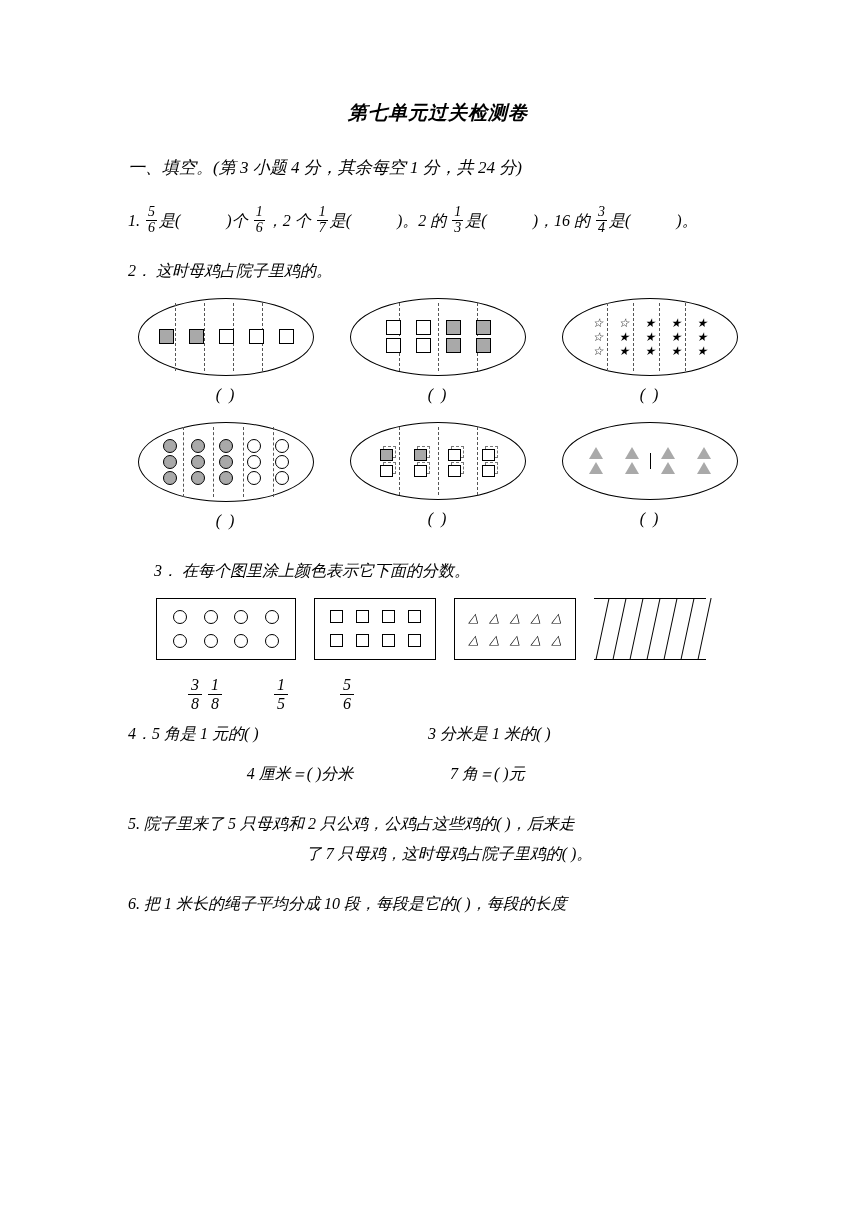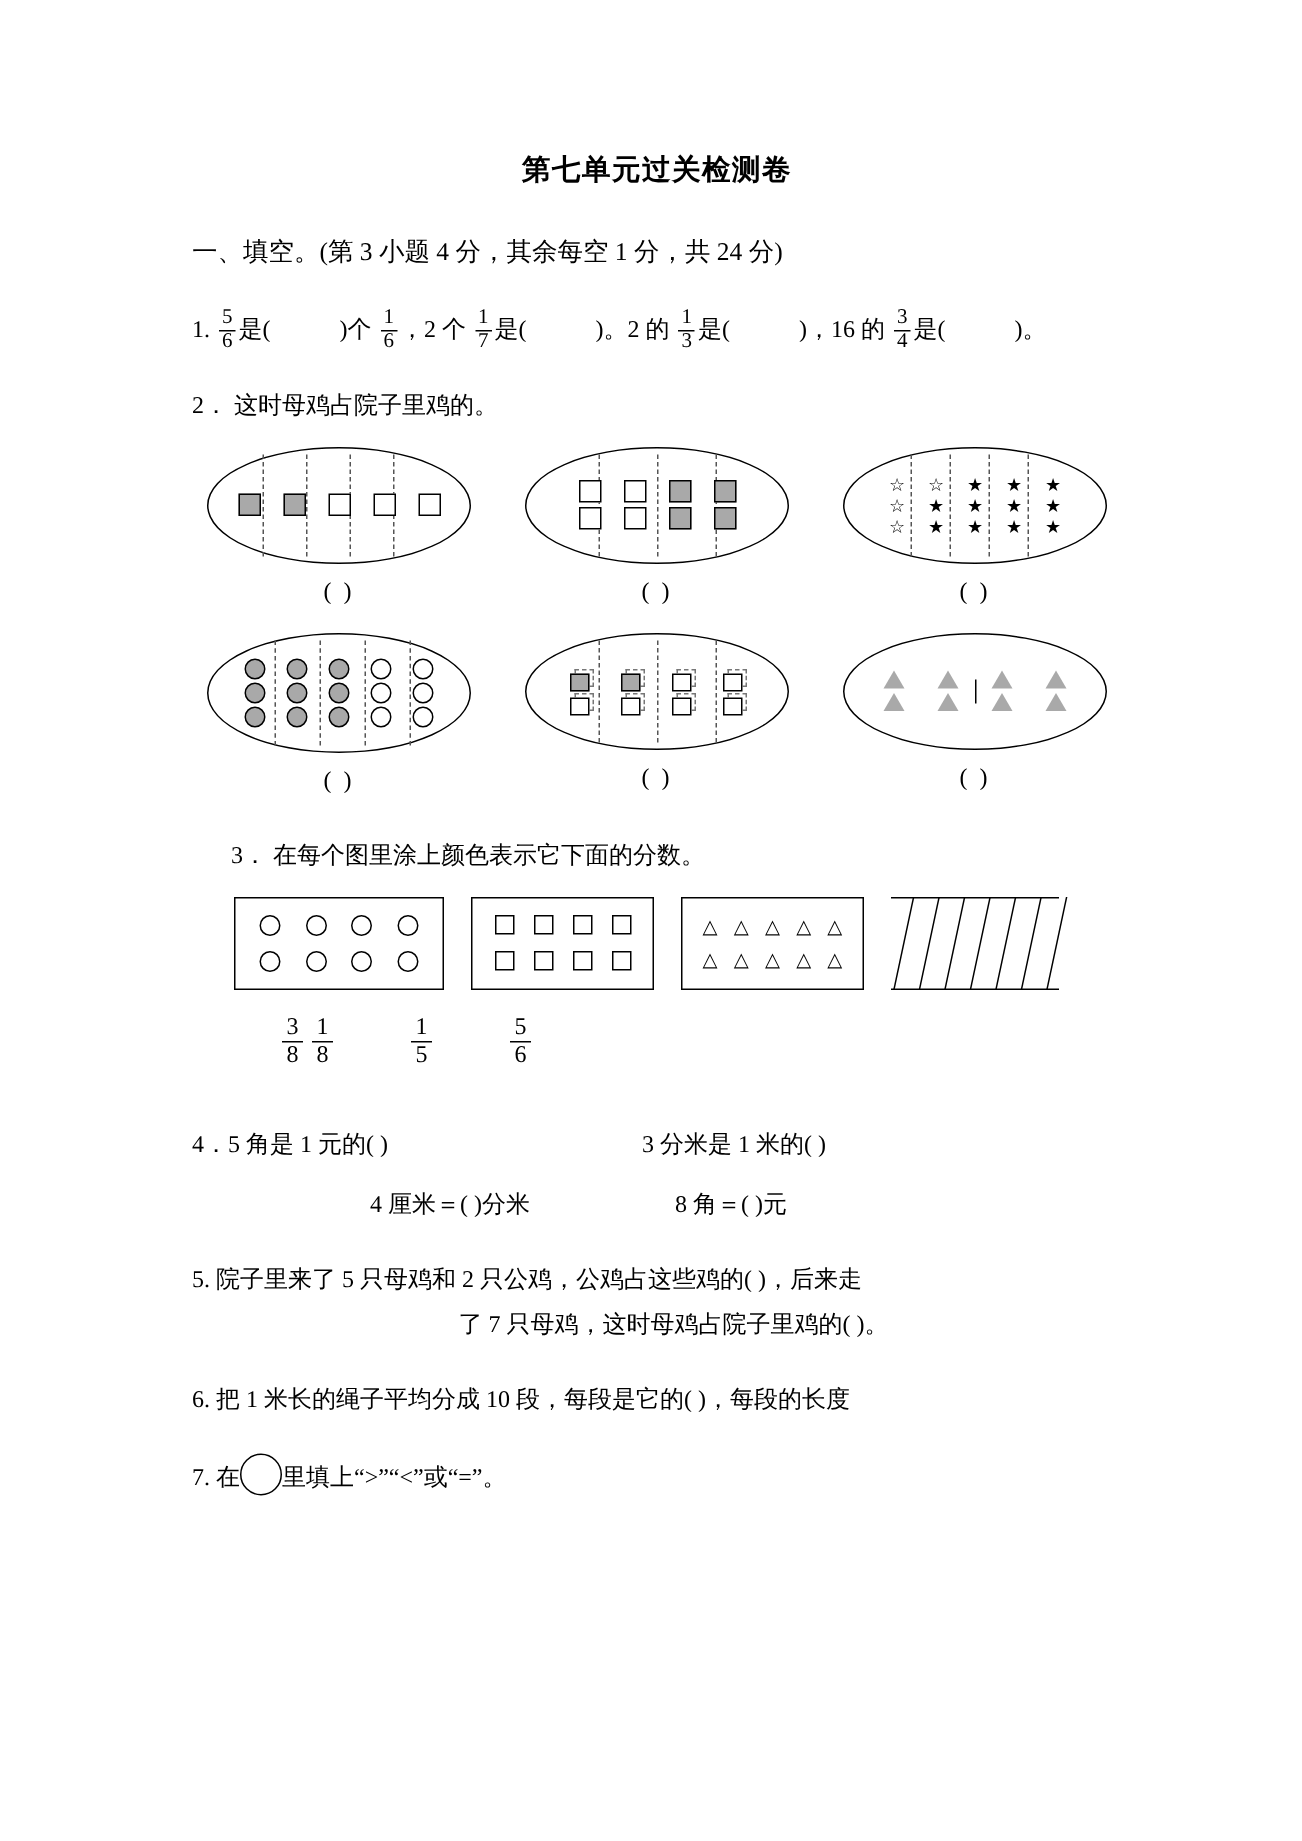--- a/index.html
+++ b/index.html
@@ -14,20 +14,21 @@
     color: #000;
     position: relative;
     overflow: hidden;
   }
   .page {
     position: absolute;
     left: 0; top: 0;
     width: 868px;
     height: 1227px;
     padding: 0;
+    font-style: italic;
   }
   .content {
     position: absolute;
     left: 128px;
     top: 100px;
     width: 620px;
   }
   .doc-title {
     text-align: center;
     font-size: 19px;
@@ -574,39 +575,35 @@
       <span class="frac-big">
           <span class="num">1</span>
           <span class="den">5</span>
         </span>
       <span class="frac-big">
           <span class="num">5</span>
           <span class="den">6</span>
         </span>
     </div>
 
-    <div class="q" style="margin-top:36px;">
+    <div class="q" style="margin-top:6px;">
       <div class="q4-line">
         <span class="q4-left"><span>4．</span><span>5 角是 1 元的(        )</span></span>
         <span>3 分米是 1 米的(        )</span>
       </div>
       <div class="q4-line indent">
         <span class="q4-left">4 厘米＝(        )分米</span>
-        <span>8 角＝(        )元</span>
+        <span>7 角＝(        )元</span>
       </div>
     </div>
 
     <div class="q">
       <div><span>5.</span> <span>院子里来了 5 只母鸡和 2 只公鸡，公鸡占这些鸡的(        )，后来走</span></div>
       <div class="indent">了 7 只母鸡，这时母鸡占院子里鸡的(        )。</div>
     </div>
 
     <div class="q">
       <div><span>6.</span> <span>把 1 米长的绳子平均分成 10 段，每段是它的(        )，每段的长度</span></div>
     </div>
 
-    <div class="q">
-      <span>7.</span>
-      <span>在</span><span class="circle-sym"></span><span>里填上“&gt;”“&lt;”或“=”。</span>
-    </div>
 
   </div>
 </div>
 
 </body></html>

